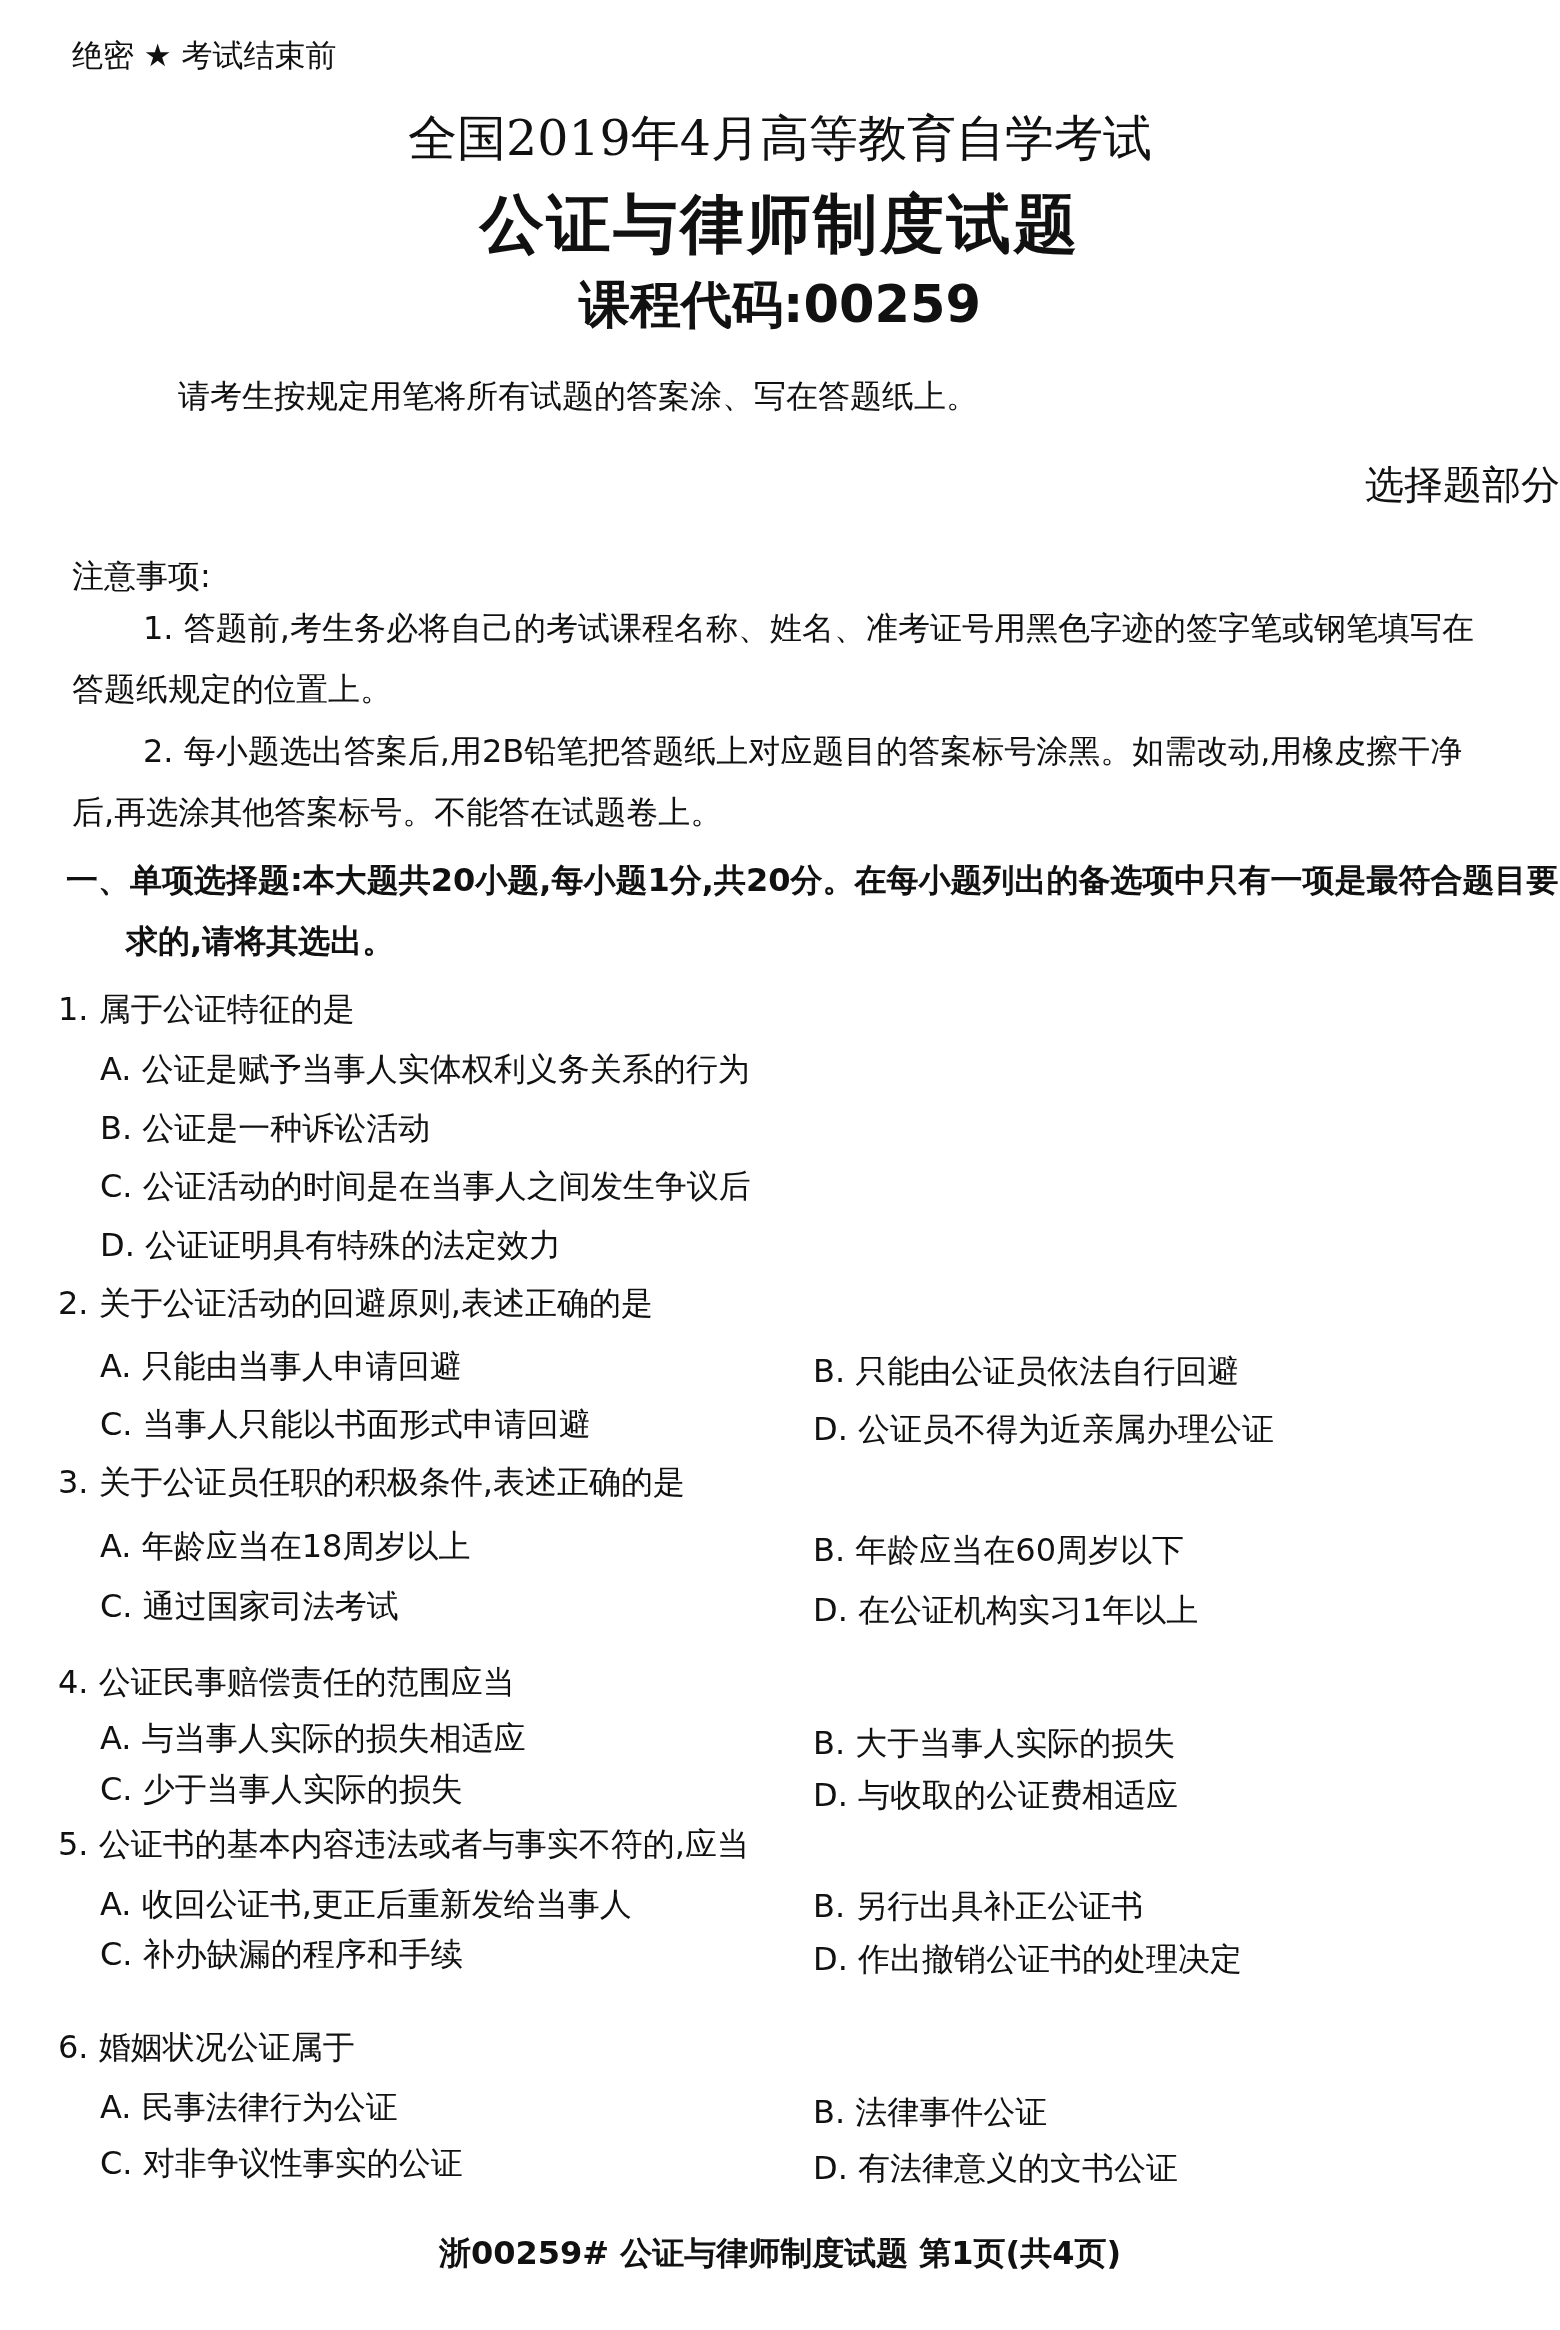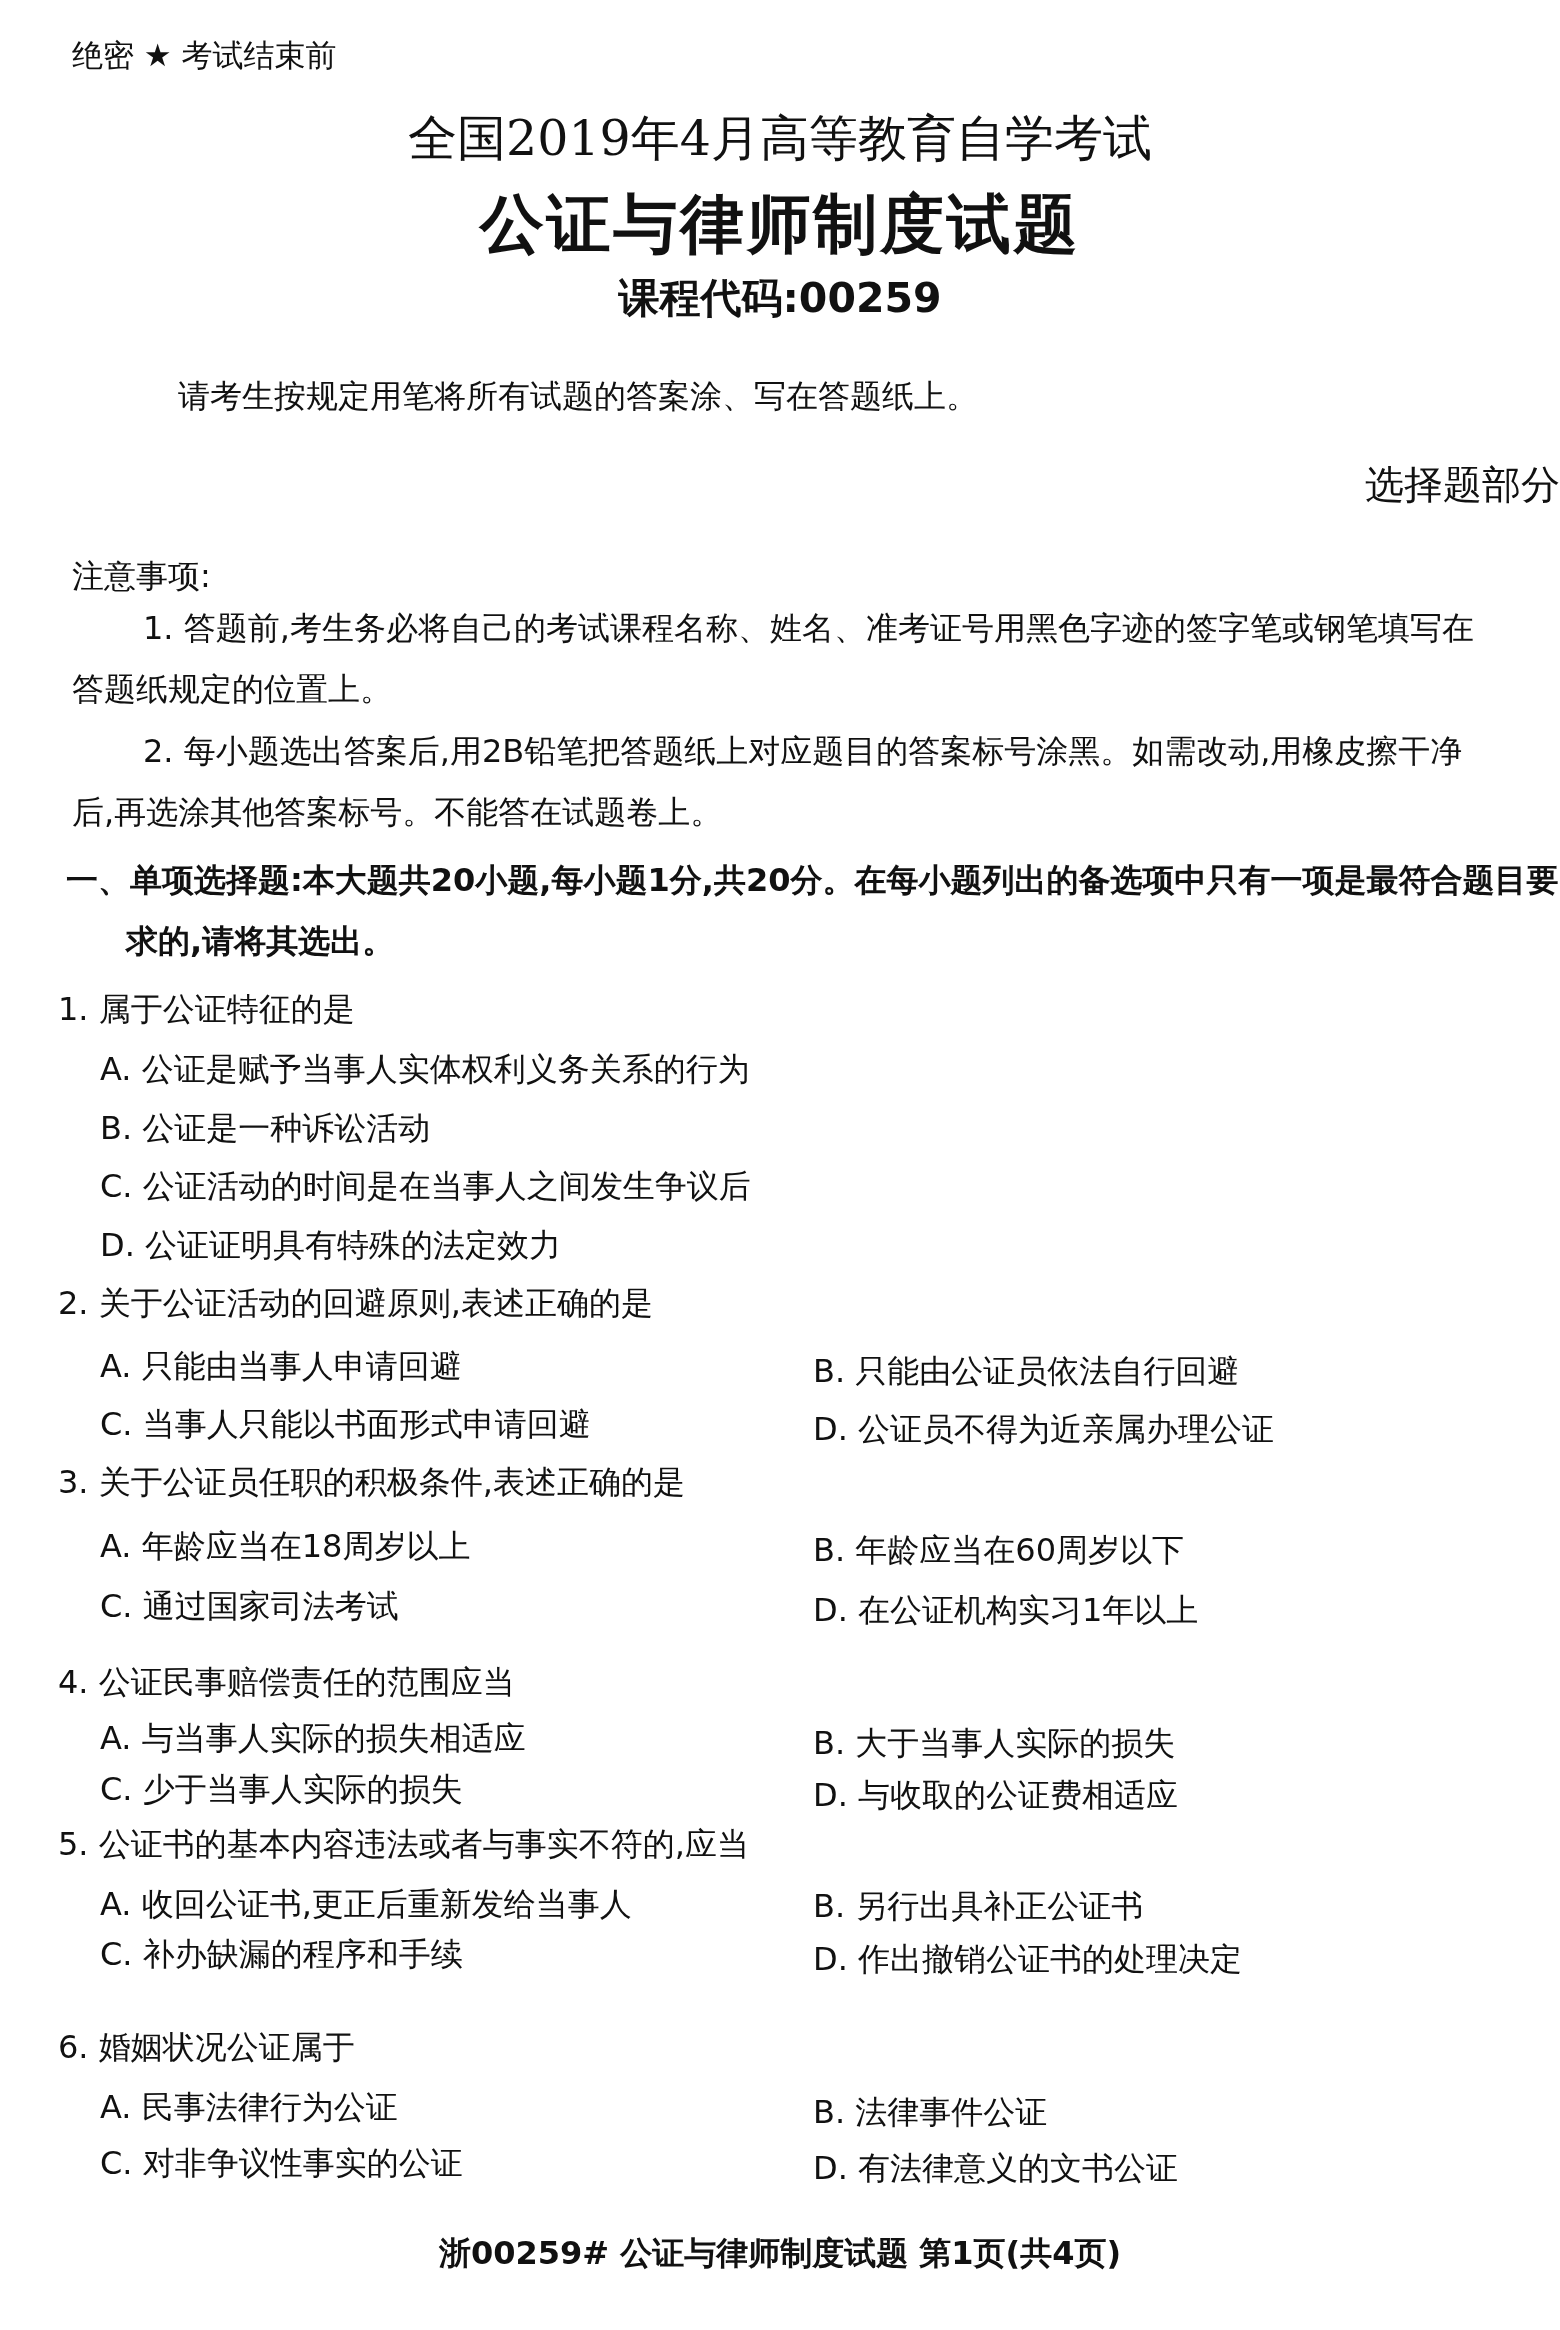--- a/index.html
+++ b/index.html
@@ -3,21 +3,21 @@
 <meta charset="utf-8">
 <style>
   html, body { margin:0; padding:0; background:#ffffff; }
   body { width:1560px; height:2330px; position:relative; overflow:hidden;
          font-family:"DejaVu Serif","Liberation Serif",serif; color:#111; }
   .abs { position:absolute; white-space:nowrap; }
   .sans { font-family:"DejaVu Sans","Liberation Sans",sans-serif; }
   #secret { left:72px; top:35px; font-size:31px; }
   #t1 { left:0; width:1560px; text-align:center; top:106px; font-size:49px; }
   #t2 { left:0; width:1560px; text-align:center; top:181px; font-size:64px; font-weight:bold; letter-spacing:2.7px; }
-  #t3 { left:0; width:1560px; text-align:center; top:271px; font-size:41px; font-weight:bold; }
+  #t3 { left:0; width:1560px; text-align:center; top:271px; font-size:51px; font-weight:bold; }
   #instr { left:154px; top:375px; font-size:32px;margin-left:24px; }
   #partTitle { left:0; width:1560px; text-align:right; top:458px; font-size:39px; }
   .body { font-size:32px; }
   #notesLabel { left:72px; top:555px; }
   .note { left:72px; width:1422px; white-space:normal; line-height:61px; text-indent:71px; }
   #note1 { top:598px; }
   #note2 { top:721px; }
   .sec { left:66px; width:1461px; white-space:normal; font-weight:bold; font-size:32px; line-height:61px; }
   #section1 { top:850px; padding-left:60px; text-indent:-60px; }
   .q { left:58px; font-size:32px; }

